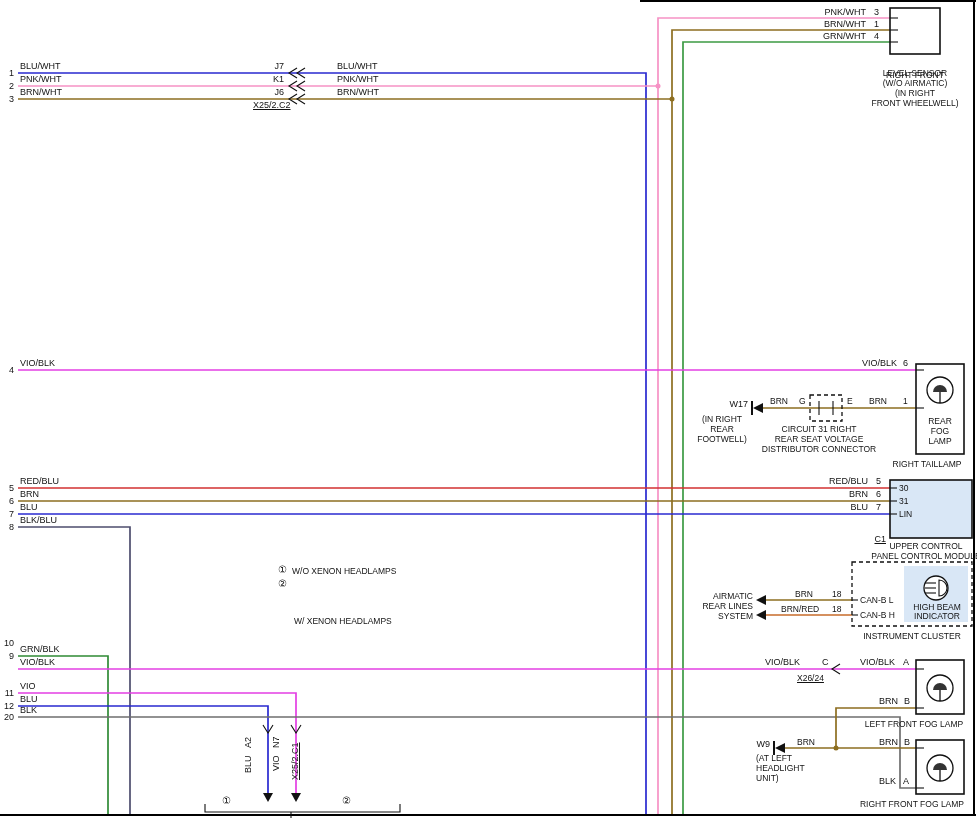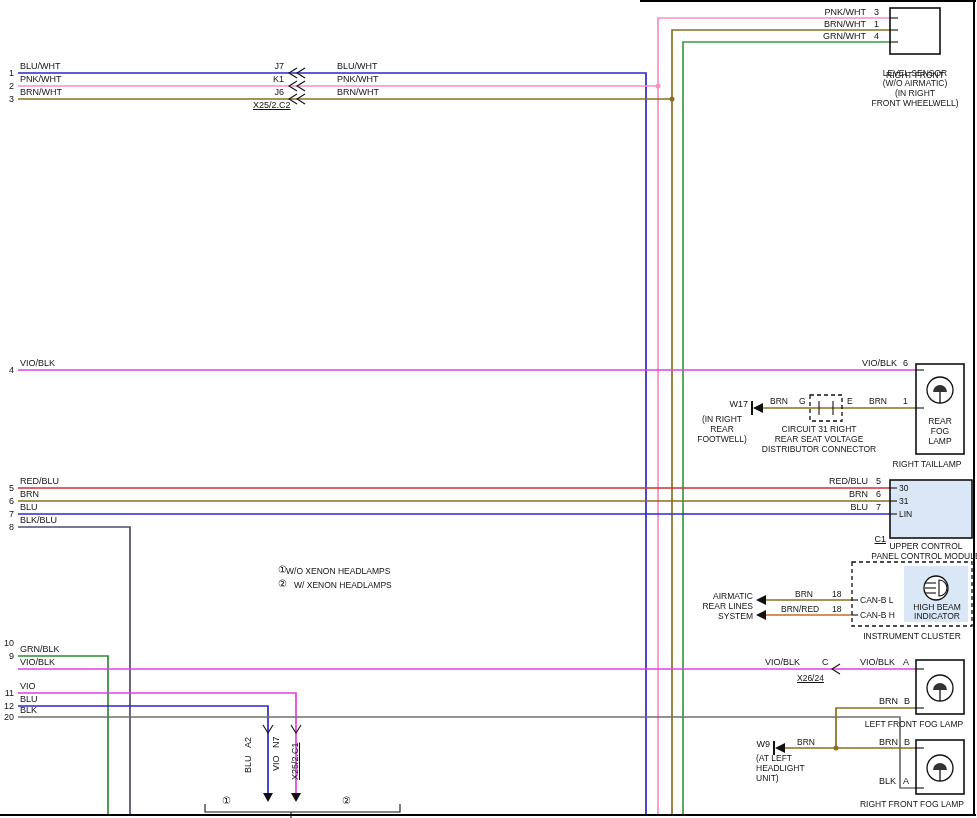--- a/index.html
+++ b/index.html
@@ -222,23 +222,23 @@
   <div class="lbl ra" style="left:868px;top:502px">BLU</div>
   <div class="lbl" style="left:876px;top:502px">7</div>
   <div class="lbl s8" style="left:899px;top:483px">30</div>
   <div class="lbl s8" style="left:899px;top:496px">31</div>
   <div class="lbl s8" style="left:899px;top:509px">LIN</div>
   <div class="lbl ra ul" style="left:886px;top:534px">C1</div>
   <div class="lbl ca s8" style="left:926px;top:541px">UPPER CONTROL</div>
   <div class="lbl ca s8" style="left:926px;top:551px">PANEL CONTROL MODULE</div>
 
   <div class="lbl c10" style="left:278px;top:564px">①</div>
-  <div class="lbl s8" style="left:286px;top:566px">W/O XENON HEADLAMPS</div>
+  <div class="lbl s8" style="left:292px;top:566px">W/O XENON HEADLAMPS</div>
   <div class="lbl c10" style="left:278px;top:578px">②</div>
-  <div class="lbl s8" style="left:294px;top:580px">W/ XENON HEADLAMPS</div>
+  <div class="lbl s8" style="left:294px;top:616px">W/ XENON HEADLAMPS</div>
 
   <div class="lbl ra s8" style="left:753px;top:591px">AIRMATIC</div>
   <div class="lbl ra s8" style="left:753px;top:601px">REAR LINES</div>
   <div class="lbl ra s8" style="left:753px;top:611px">SYSTEM</div>
   <div class="lbl s8" style="left:795px;top:589px">BRN</div>
   <div class="lbl s8" style="left:832px;top:589px">18</div>
   <div class="lbl s8" style="left:781px;top:604px">BRN/RED</div>
   <div class="lbl s8" style="left:832px;top:604px">18</div>
   <div class="lbl s8" style="left:860px;top:595px">CAN-B L</div>
   <div class="lbl s8" style="left:860px;top:610px">CAN-B H</div>

